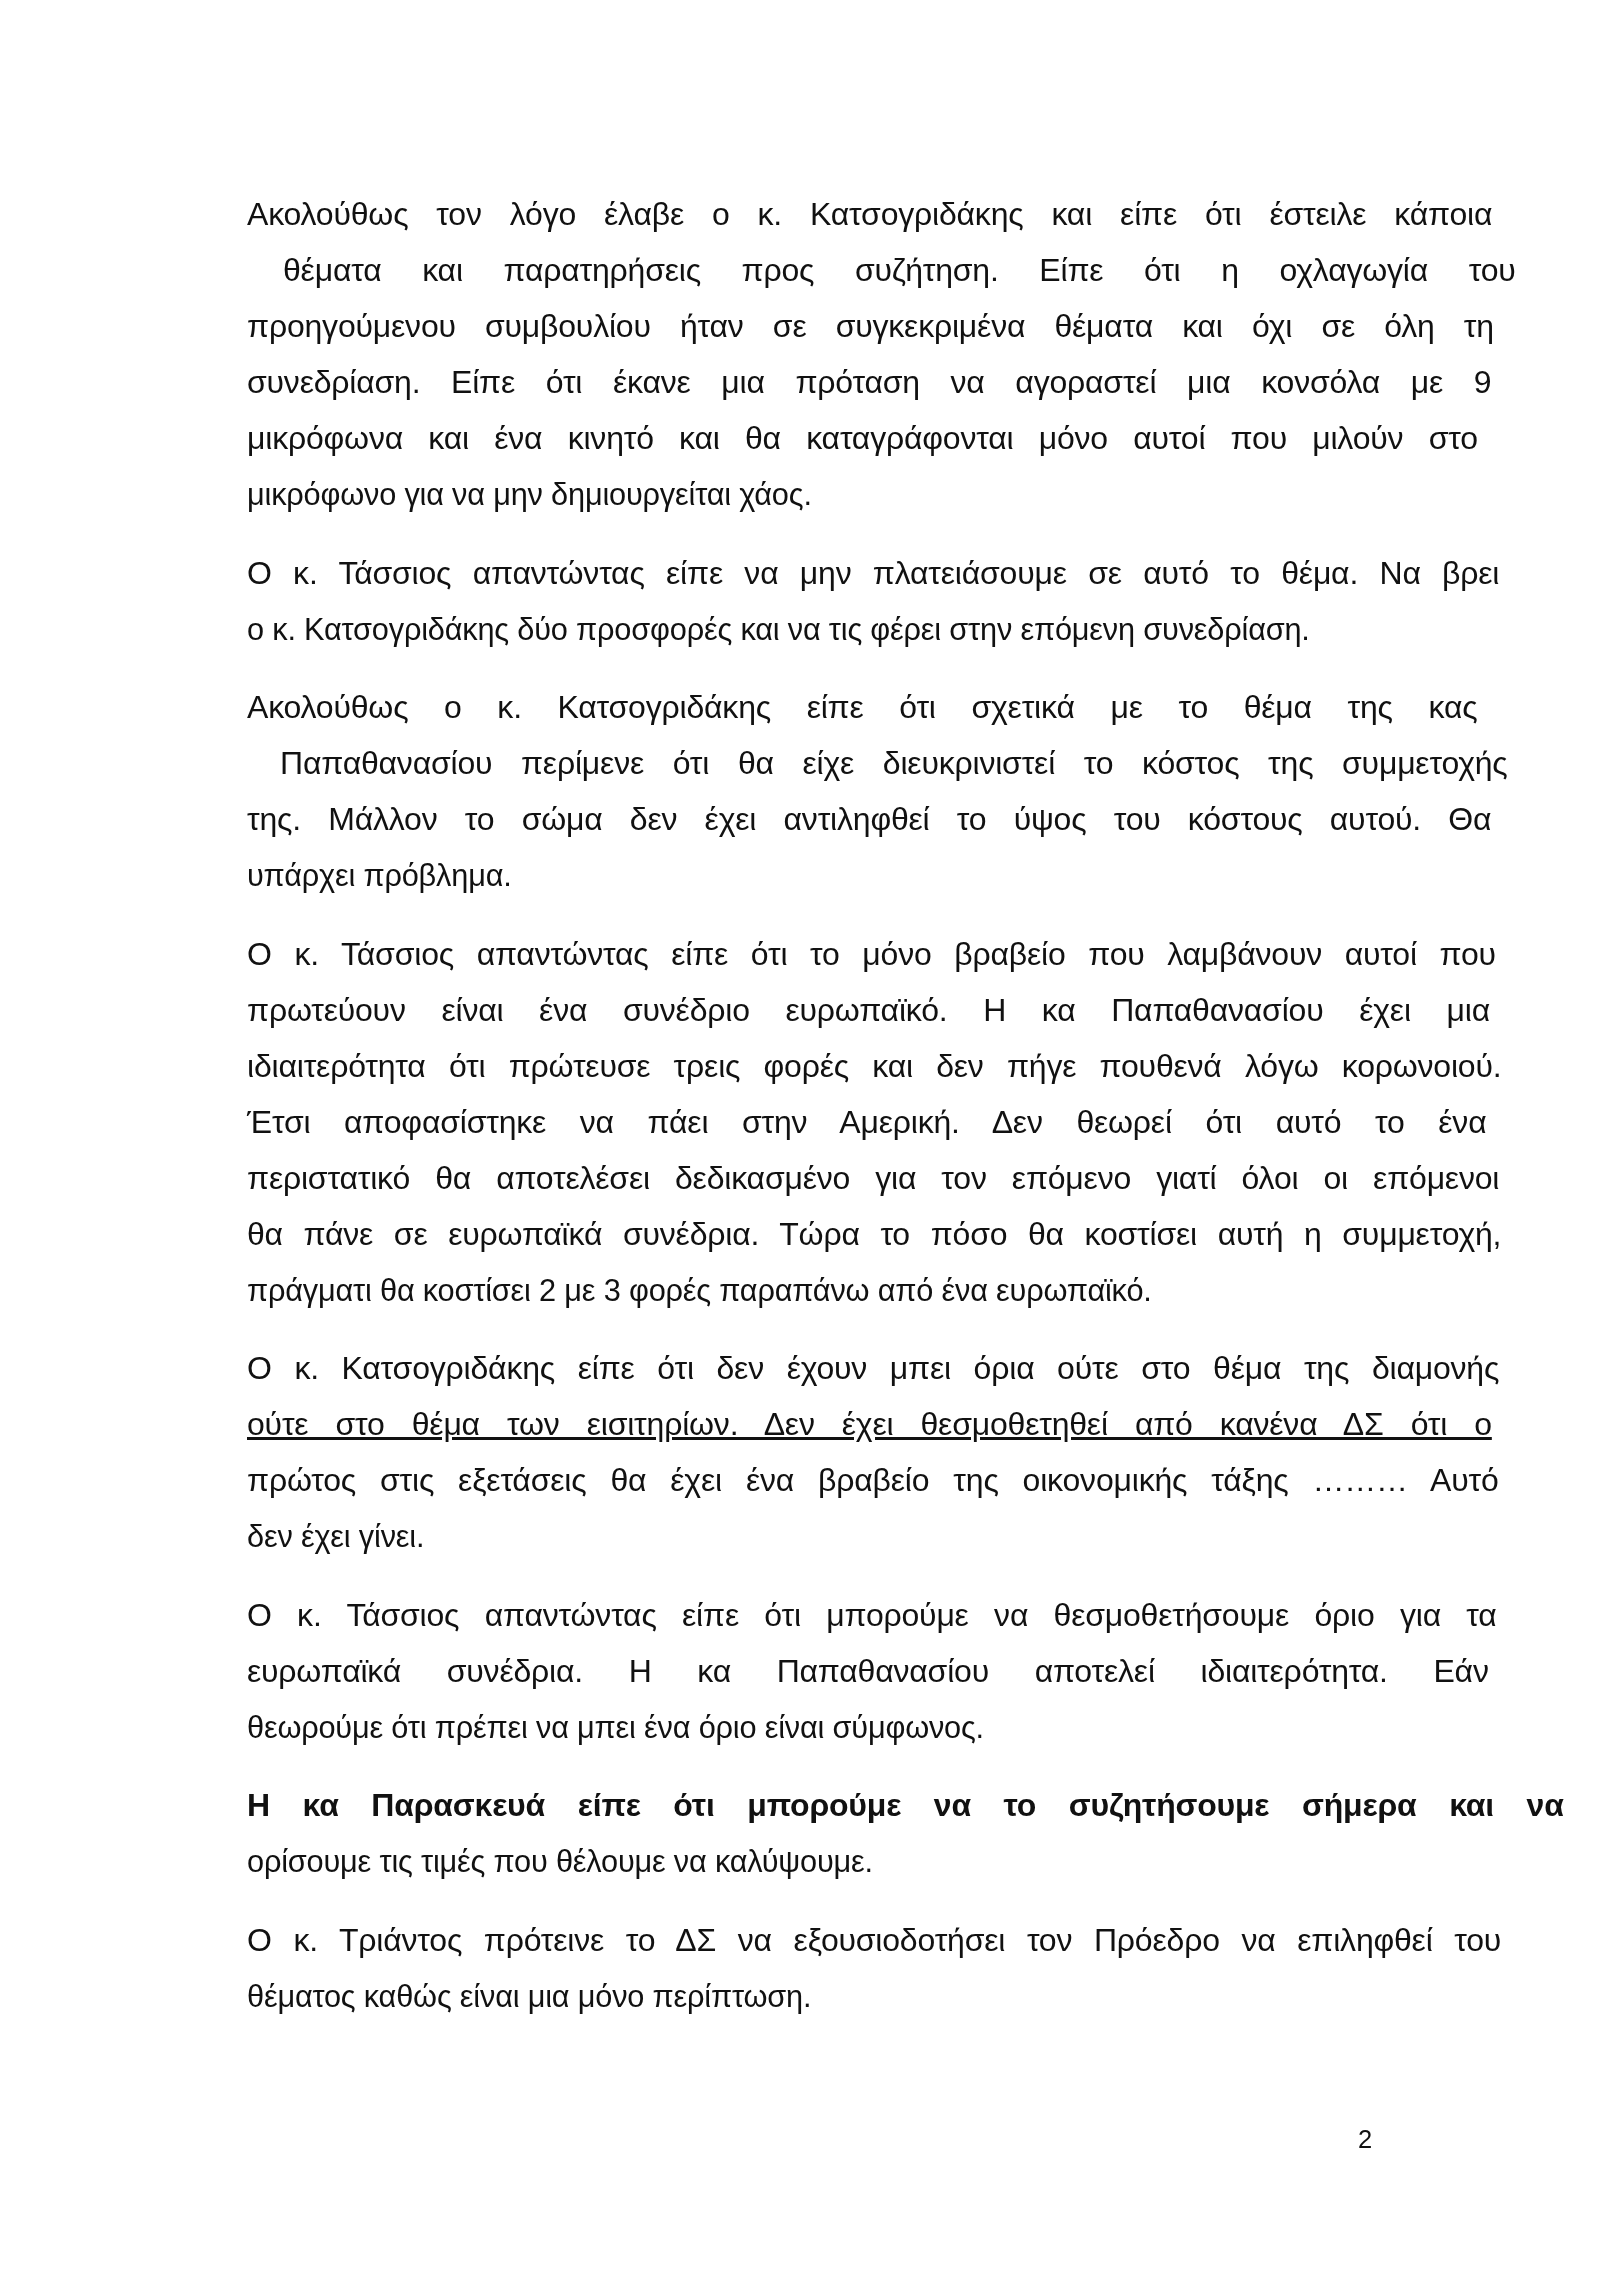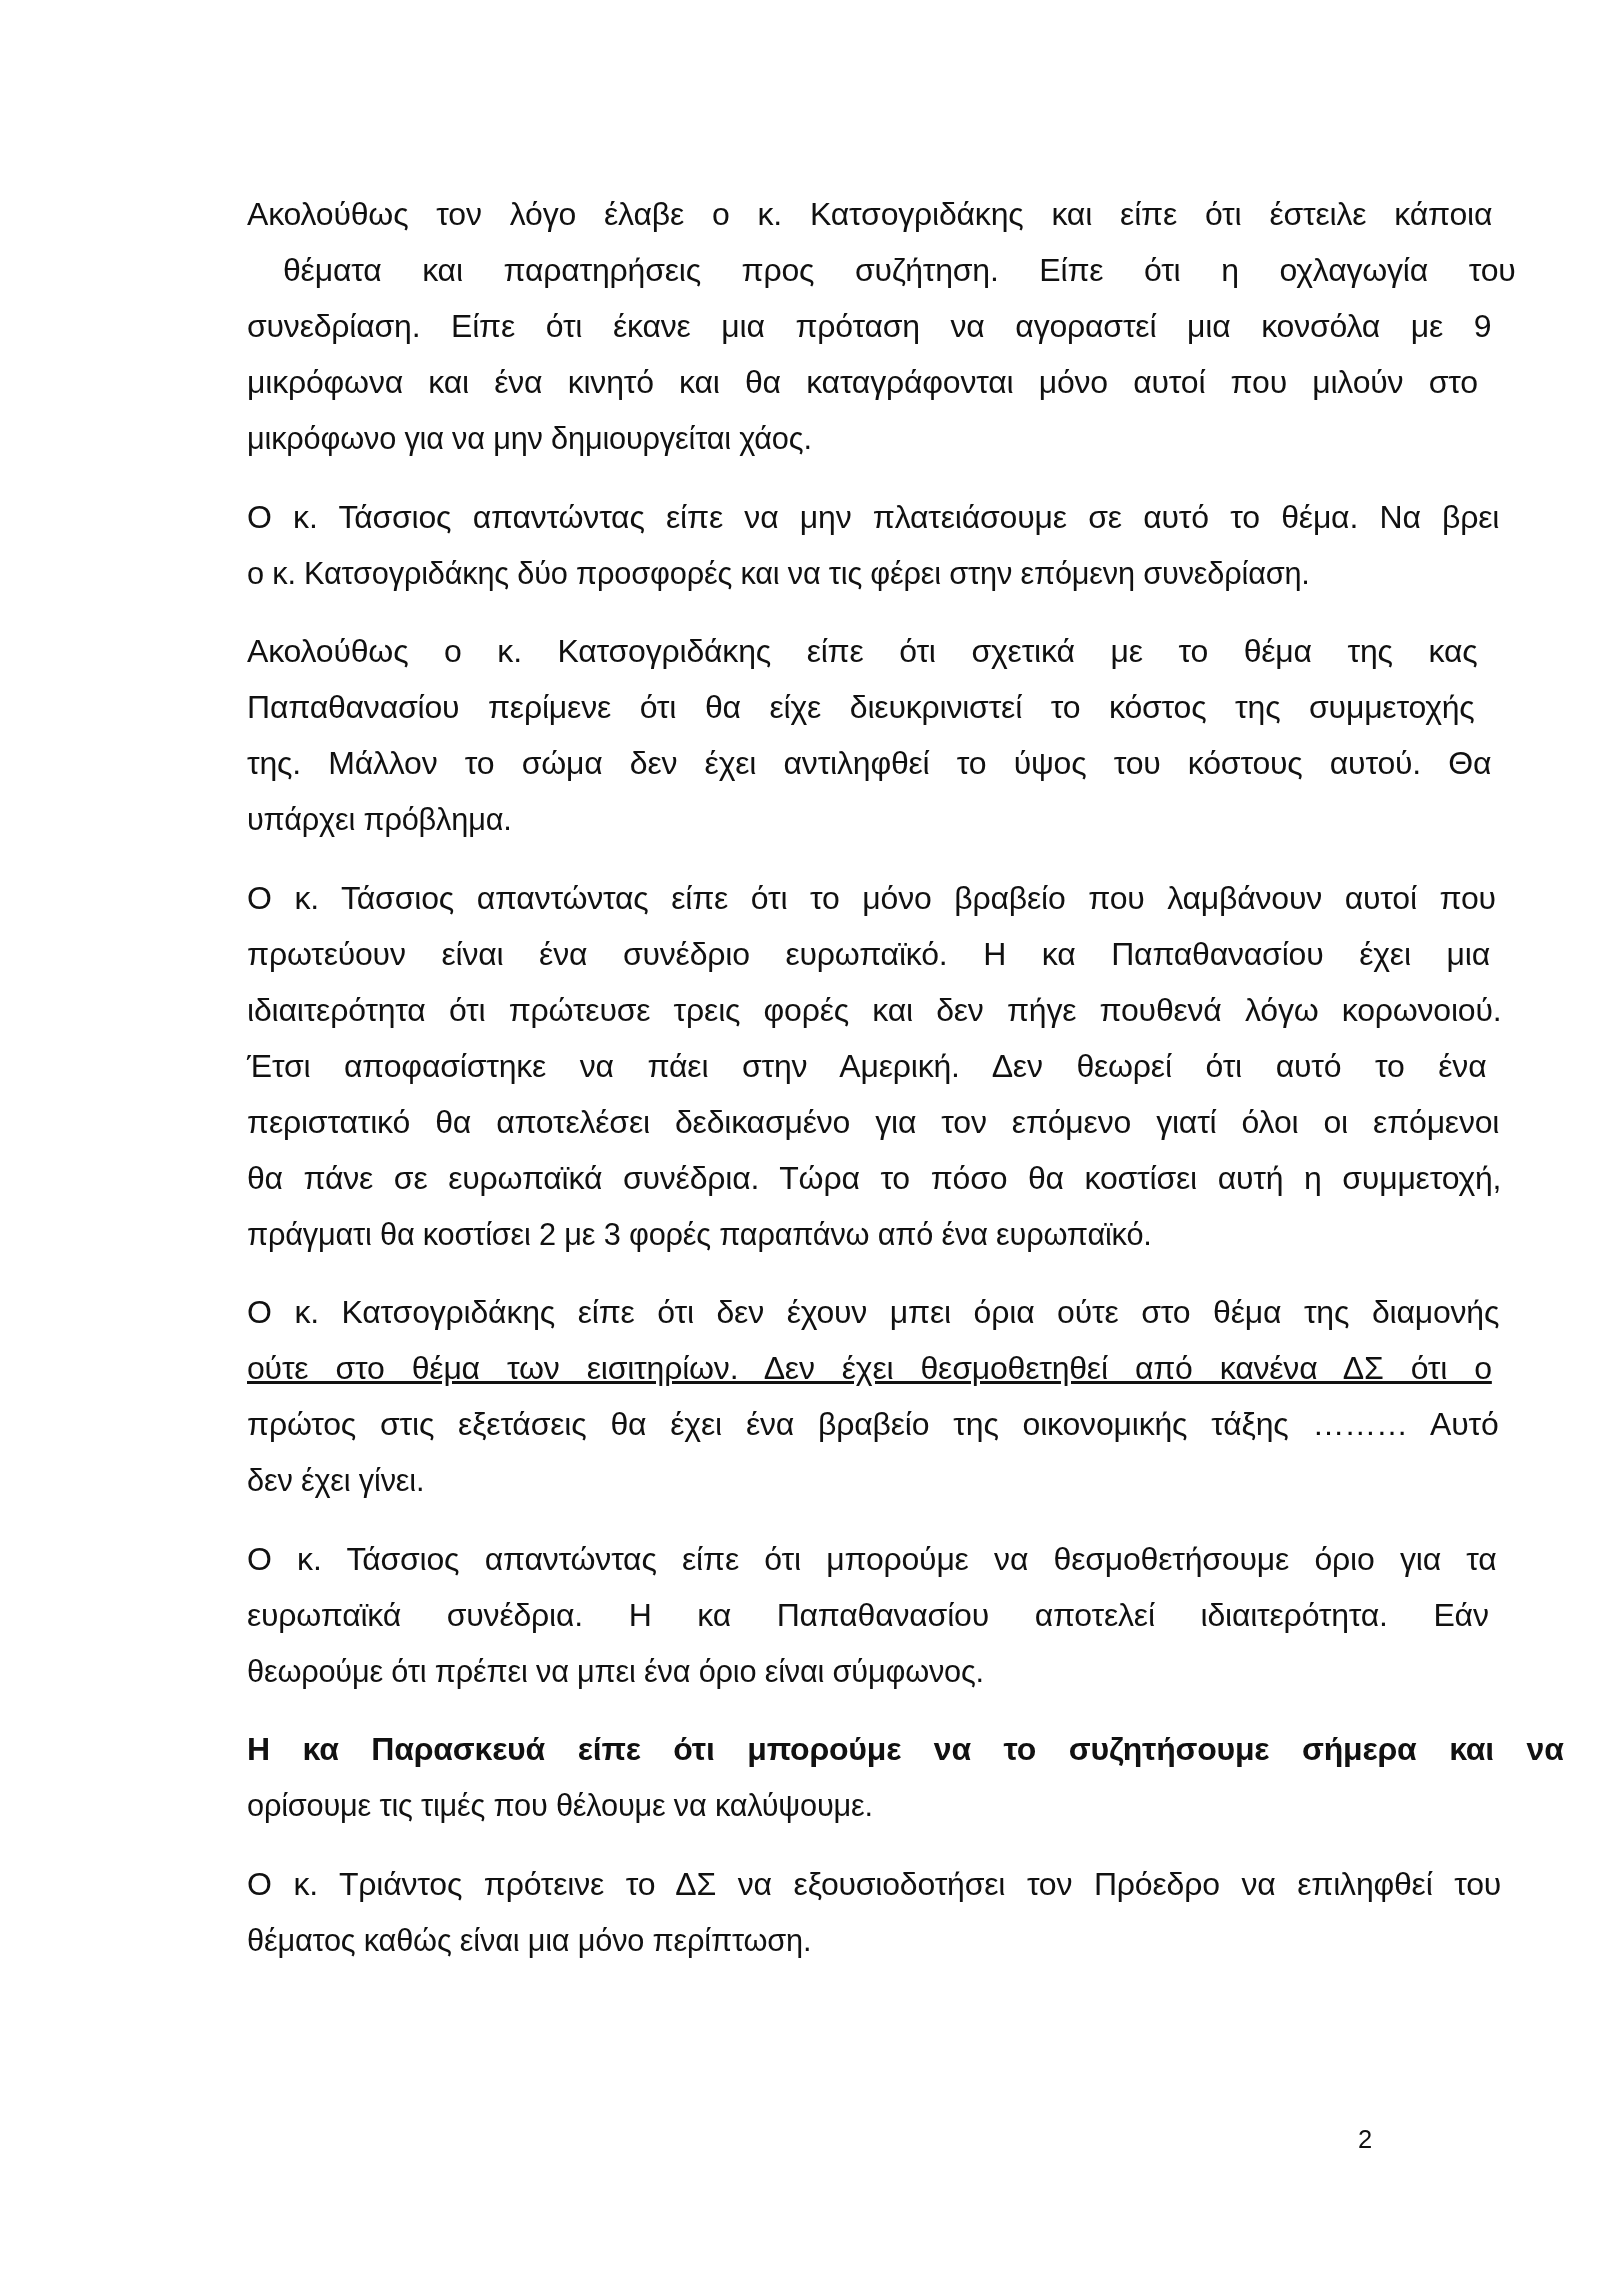--- a/index.html
+++ b/index.html
@@ -63,31 +63,32 @@
   }
 </style>
 </head>
 <body>
 
 <div class="page">
   <div class="body-text" id="body-text">
       <div class="para">
         <span class="line"><span class="inner" style="word-spacing: 19.3px;">Ακολούθως τον λόγο έλαβε ο κ. Κατσογριδάκης και είπε ότι έστειλε κάποια</span></span>
         <span class="line"><span class="inner" style="word-spacing: 32px; margin-left: 36px;">θέματα και παρατηρήσεις προς συζήτηση. Είπε ότι η οχλαγωγία του</span></span>
+        <span class="line"><span class="inner" style="word-spacing: 20.5px;">προηγούμενου συμβουλίου ήταν σε συγκεκριμένα θέματα και όχι σε όλη τη</span></span>
         <span class="line"><span class="inner" style="word-spacing: 22px;">συνεδρίαση. Είπε ότι έκανε μια πρόταση να αγοραστεί μια κονσόλα με 9</span></span>
         <span class="line"><span class="inner" style="word-spacing: 16.6px;">μικρόφωνα και ένα κινητό και θα καταγράφονται μόνο αυτοί που  μιλούν στο</span></span>
         <span class="line last"><span class="inner" style="transform: scaleX(0.96);">μικρόφωνο για  να μην δημιουργείται χάος.</span></span>
       </div>
       <div class="para">
         <span class="line"><span class="inner" style="word-spacing: 12.7px;">Ο κ. Τάσσιος απαντώντας είπε να μην πλατειάσουμε σε αυτό το θέμα. Να βρει</span></span>
         <span class="line last"><span class="inner" style="transform: scaleX(0.96);">ο κ. Κατσογριδάκης δύο προσφορές και να τις φέρει στην επόμενη συνεδρίαση.</span></span>
       </div>
       <div class="para">
         <span class="line"><span class="inner" style="word-spacing: 27px;">Ακολούθως ο κ. Κατσογριδάκης είπε ότι σχετικά με το θέμα της κας</span></span>
-        <span class="line"><span class="inner" style="word-spacing: 20px;">Παπαθανασίου περίμενε ότι θα είχε διευκρινιστεί το  κόστος της συμμετοχής</span></span>
+        <span class="line"><span class="inner" style="word-spacing: 20px; margin-left: 33px;">Παπαθανασίου περίμενε ότι θα είχε διευκρινιστεί το  κόστος της συμμετοχής</span></span>
         <span class="line"><span class="inner" style="word-spacing: 18.6px;">της. Μάλλον το σώμα δεν έχει αντιληφθεί το ύψος του κόστους αυτού. Θα</span></span>
         <span class="line last"><span class="inner" style="transform: scaleX(0.96);">υπάρχει πρόβλημα.</span></span>
       </div>
       <div class="para">
         <span class="line"><span class="inner" style="word-spacing: 14px;">Ο κ. Τάσσιος απαντώντας είπε ότι το μόνο βραβείο που λαμβάνουν αυτοί που</span></span>
         <span class="line"><span class="inner" style="word-spacing: 27px;">πρωτεύουν είναι ένα συνέδριο ευρωπαϊκό. Η κα Παπαθανασίου έχει μια</span></span>
         <span class="line"><span class="inner" style="word-spacing: 14.6px;">ιδιαιτερότητα ότι πρώτευσε τρεις φορές και δεν πήγε πουθενά λόγω κορωνοιού.</span></span>
         <span class="line"><span class="inner" style="word-spacing: 25px;">Έτσι αποφασίστηκε να πάει στην Αμερική. Δεν θεωρεί ότι αυτό το ένα</span></span>
         <span class="line"><span class="inner" style="word-spacing: 16.4px;">περιστατικό θα αποτελέσει δεδικασμένο για τον επόμενο γιατί όλοι οι επόμενοι</span></span>
         <span class="line"><span class="inner" style="word-spacing: 12px;">θα πάνε σε ευρωπαϊκά συνέδρια. Τώρα το πόσο θα κοστίσει αυτή η συμμετοχή,</span></span>

